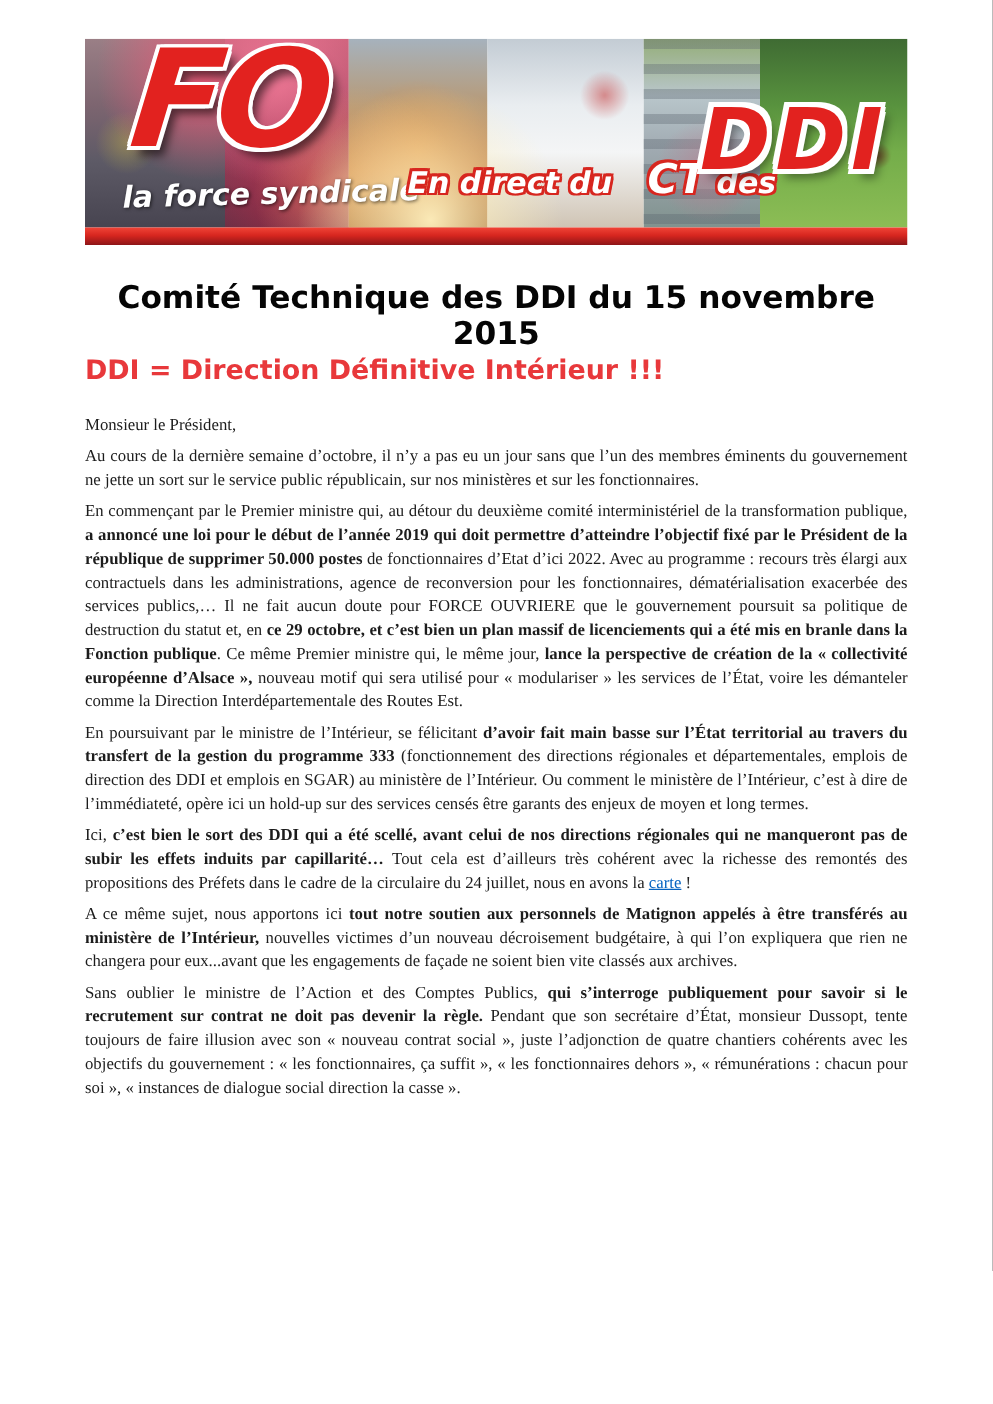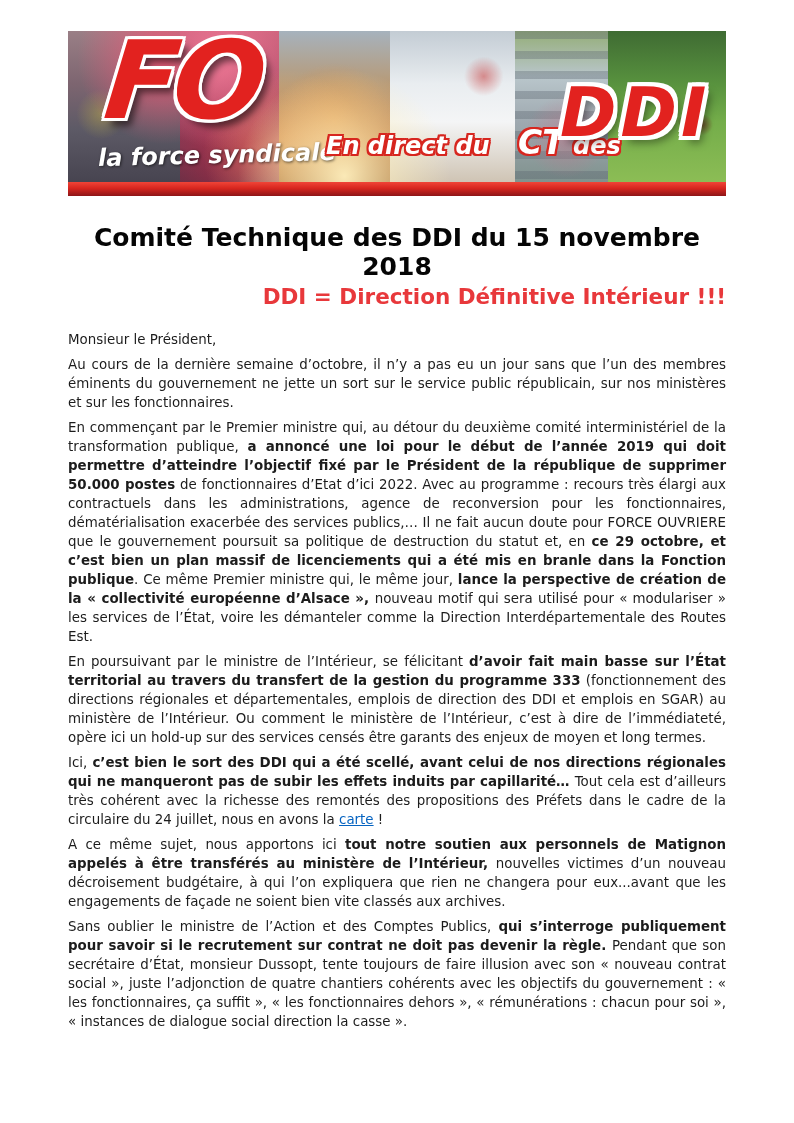--- a/index.html
+++ b/index.html
@@ -107,26 +107,26 @@
     text-align: center;
   }
 
   
   .doc-title {
     margin:27px 0 0 0; text-align:center;
     font-size:25px; font-weight:bold; color:#050505;
     letter-spacing:0;
   }
   .doc-subtitle {
-    margin:3px 0 0 0; text-align:right;
+    margin:3px 0 0 0; text-align:left;
     font-size:21.5px; font-weight:bold; color:var(--subtitle-red,#e8383b);
   }
 
   
-  .doc-body { margin-top:21px; }
+  .doc-body { margin-top:21px;font-family:Liberation Serif, serif; }
   .para {
     margin:0 0 6px 0;
     font-size:13.4px; line-height:19px;
     text-align:justify;
     color:#1c1c1c;
   }
   .para .b { font-weight:bold; }
   .para a.link { color:var(--link-blue,#0563c1); text-decoration:underline; }
 </style>
 </head>
@@ -147,21 +147,21 @@
 
     <div class="fo-logo">FO</div>
     <div class="fo-tagline">la force syndicale</div>
 
     <div class="ct-line"><span>En direct du </span><span class="ct-big">CT</span><span> des</span></div>
     <div class="ddi-big">DDI</div>
 
     <div class="banner-strip"></div>
   </div>
 
-  <h1 class="doc-title">Comité Technique des DDI du 15 novembre 2018</h1>
+  <h1 class="doc-title">Comité Technique des DDI du 15 novembre 2015</h1>
   <h2 class="doc-subtitle">DDI = Direction Définitive Intérieur !!!</h2>
 
   <div class="doc-body">
       <p class="para"><span>Monsieur le Président,</span></p>
       <p class="para"><span>Au cours de la dernière semaine d’octobre, il n’y a pas eu un jour sans que l’un des membres éminents du gouvernement ne jette un sort sur le service public républicain, sur nos ministères et sur les fonctionnaires.</span></p>
       <p class="para"><span>En commençant par le Premier ministre qui, au détour du deuxième comité interministériel de la transformation publique, </span><span class="b">a annoncé une loi pour le début de l’année 2019 qui doit permettre d’atteindre l’objectif fixé par le Président de la république de supprimer 50.000 postes</span><span> de fonctionnaires d’Etat d’ici 2022. Avec au programme : recours très élargi aux contractuels dans les administrations, agence de reconversion pour les fonctionnaires, dématérialisation exacerbée des services publics,… Il ne fait aucun doute pour FORCE OUVRIERE que le gouvernement poursuit sa politique de destruction du statut et, en </span><span class="b">ce 29 octobre, et c’est bien un plan massif de licenciements qui a été mis en branle dans la Fonction publique</span><span>. Ce même Premier ministre qui, le même jour, </span><span class="b">lance la perspective de création de la « collectivité européenne d’Alsace », </span><span>nouveau motif qui sera utilisé pour « modulariser » les services de l’État, voire les démanteler comme la Direction Interdépartementale des Routes Est.</span></p>
       <p class="para"><span>En poursuivant par le ministre de l’Intérieur, se félicitant </span><span class="b">d’avoir fait main basse sur l’État territorial au travers du transfert de la gestion du programme 333</span><span> (fonctionnement des directions régionales et départementales, emplois de direction des DDI et emplois en SGAR) au ministère de l’Intérieur. Ou comment le ministère de l’Intérieur, c’est à dire de l’immédiateté, opère ici un hold-up sur des services censés être garants des enjeux de moyen et long termes.</span></p>
       <p class="para"><span>Ici, </span><span class="b">c’est bien le sort des DDI qui a été scellé, avant celui de nos directions régionales qui ne manqueront pas de subir les effets induits par capillarité… </span><span>Tout cela est d’ailleurs très cohérent avec la richesse des remontés des propositions des Préfets dans le cadre de la circulaire du 24 juillet, nous en avons la </span><a href="#" class="link">carte</a><span> !</span></p>
       <p class="para"><span>A ce même sujet, nous apportons ici </span><span class="b">tout notre soutien aux personnels de Matignon appelés à être transférés au ministère de l’Intérieur, </span><span>nouvelles victimes d’un nouveau décroisement budgétaire, à qui l’on expliquera que rien ne changera pour eux...avant que les engagements de façade ne soient bien vite classés aux archives.</span></p>
       <p class="para"><span>Sans oublier le ministre de l’Action et des Comptes Publics, </span><span class="b">qui s’interroge publiquement pour savoir si le recrutement sur contrat ne doit pas devenir la règle. </span><span>Pendant que son secrétaire d’État, monsieur Dussopt, tente toujours de faire illusion avec son « nouveau contrat social », juste l’adjonction de quatre chantiers cohérents avec les objectifs du gouvernement : « les fonctionnaires, ça suffit », « les fonctionnaires dehors », « rémunérations : chacun pour soi », « instances de dialogue social direction la casse ».</span></p>

